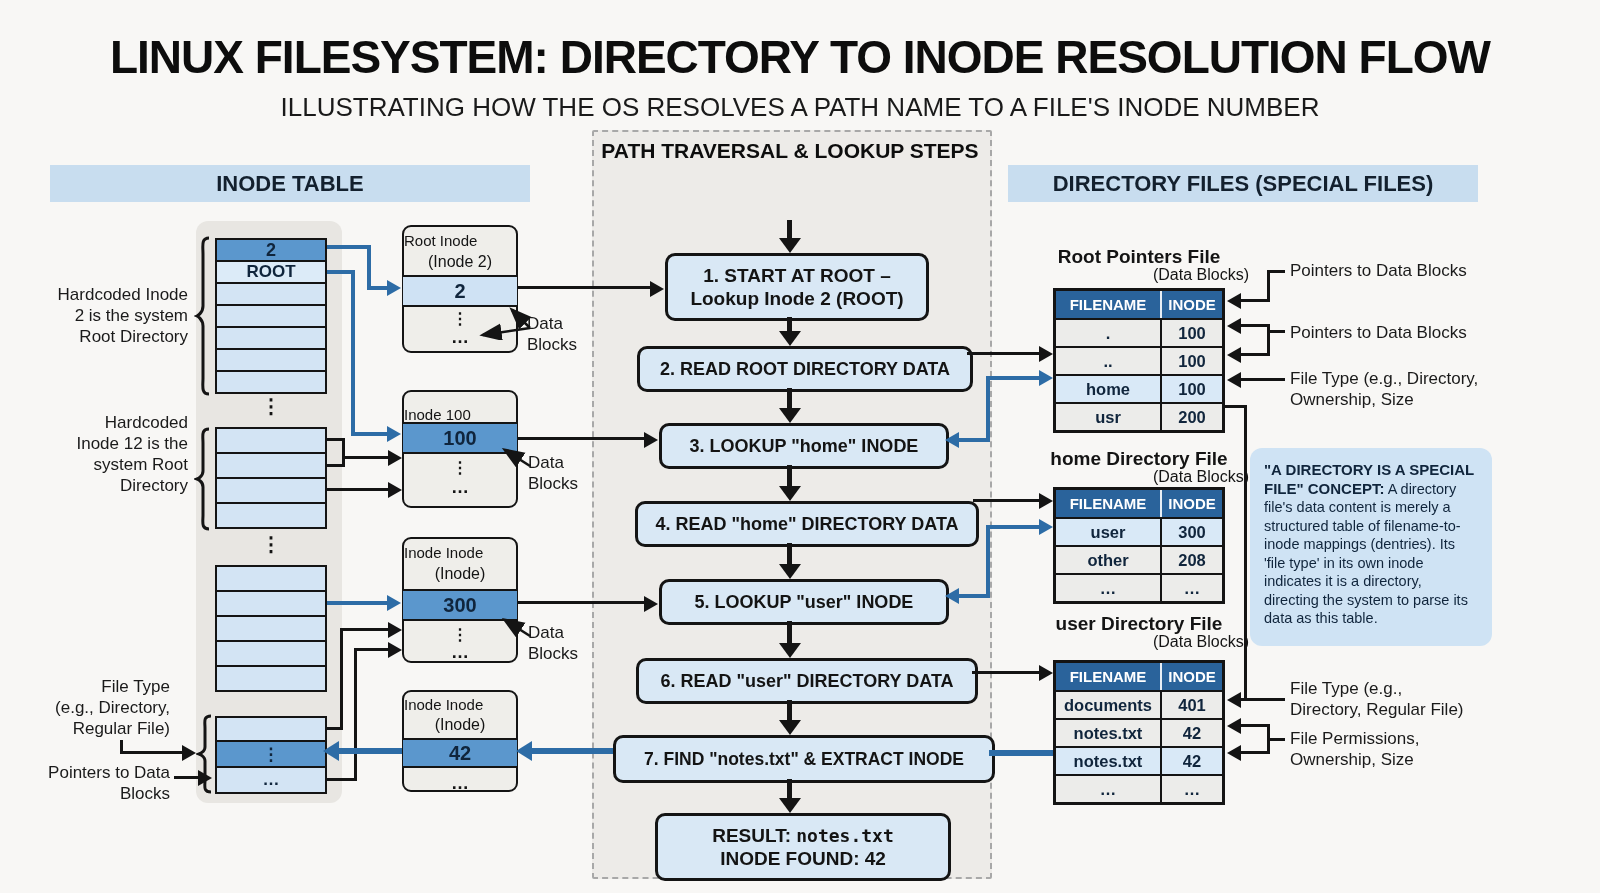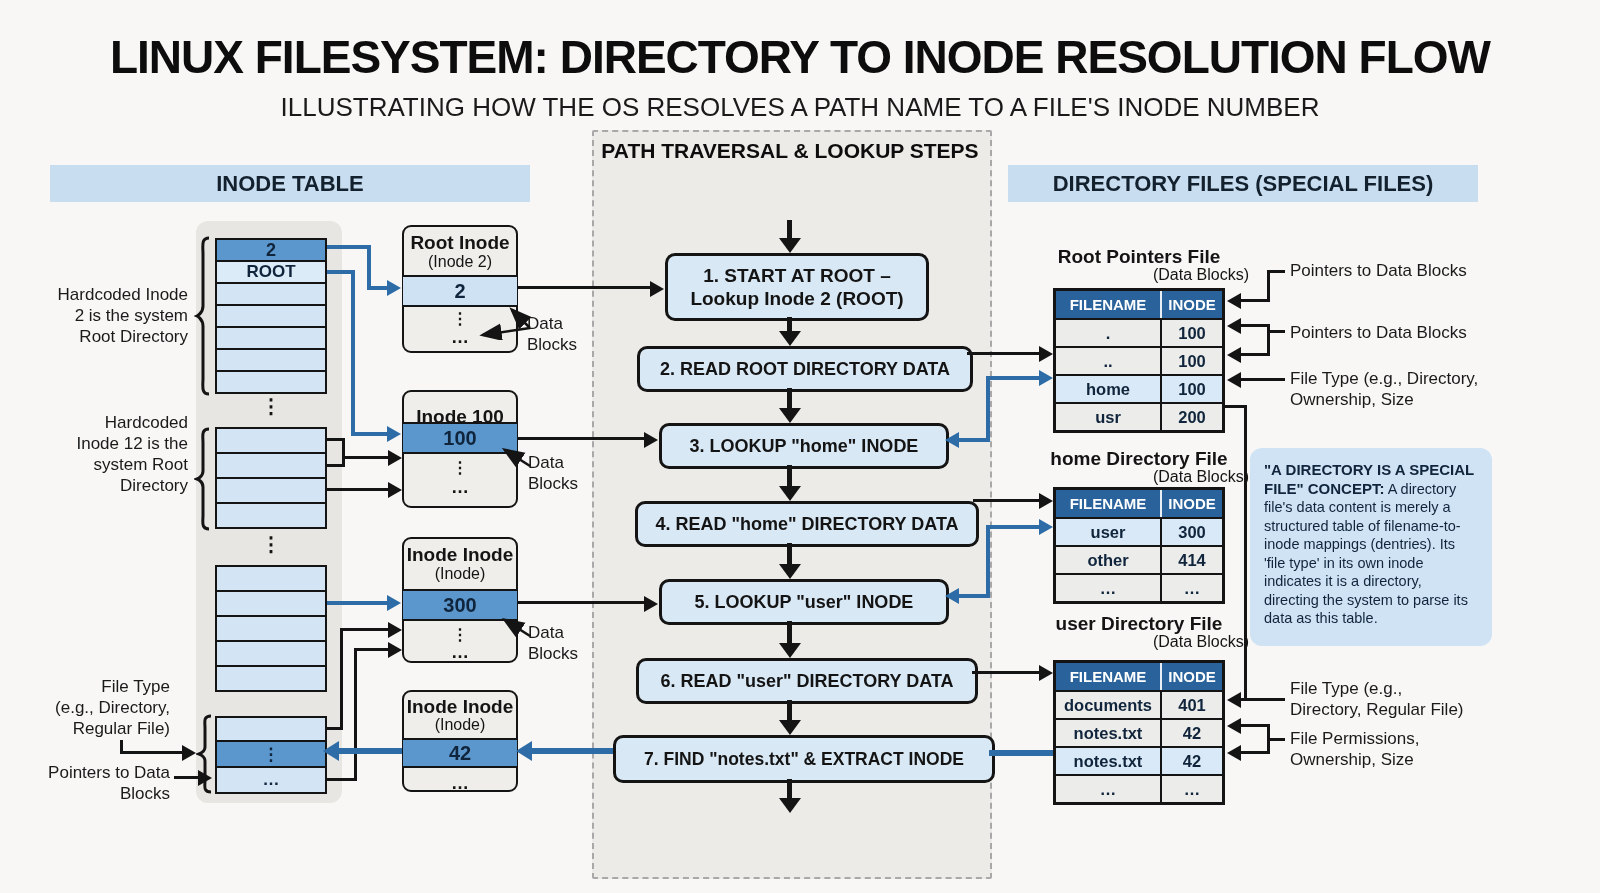--- a/index.html
+++ b/index.html
@@ -19,21 +19,21 @@
   .mono{font-family:"DejaVu Sans Mono","Liberation Mono",monospace}
   
   .itbg{background:#e8e6e2;border-radius:12px}
   .itrow{position:absolute;left:215px;width:112px;border:2.5px solid #141414;background:#d3e4f4;
     display:flex;align-items:center;justify-content:center;font-weight:bold;color:#10253c;box-sizing:border-box}
   .itrow.med{background:#5b97cd}
   .itrow.lt{background:#dcebf8}
   .dots{font-weight:bold;text-align:center;line-height:1;color:#141414}
   
   .ibox{position:absolute;background:#efeeea;border:2.5px solid #141414;border-radius:9px;box-sizing:border-box}
-  .ibox .t{position:absolute;left:0;right:0;text-align:center;font-weight:bold;font-size:19px}
+  .ibox .t{position:absolute;left:0;right:0;text-align:left;font-weight:normal;font-size:15px}
   .ibox .st{position:absolute;left:0;right:0;text-align:center;font-size:16px}
   .icell{position:absolute;left:-1px;right:-1px;border-top:2.5px solid #141414;border-bottom:2.5px solid #141414;
     background:#cfe2f4;display:flex;align-items:center;justify-content:center;font-weight:bold;font-size:20px;color:#10253c;box-sizing:border-box}
   .icell.med{background:#5b97cd}
   
   .dirtable{position:absolute;width:172px;border:3px solid #141414;background:#ececea;box-sizing:border-box}
   .hrow{display:flex;height:27px;background:#2a639b;color:#fff;font-weight:bold;font-size:15px}
   .hrow span{display:flex;align-items:center;justify-content:center;box-sizing:border-box}
   .hrow span:first-child{width:106px;border-right:2px solid #e8eff6}
   .hrow span:last-child{flex:1}
@@ -284,20 +284,24 @@
   <div class="abs stepbox" style="left:636px;top:658px;width:336px;height:40px">6. READ "user" DIRECTORY DATA</div>
 
   <div class="ln" style="left:787px;top:700px;width:5px;height:20px"></div>
   <div class="fhead" style="left:779px;top:720px"></div>
 
   <div class="abs stepbox" style="left:613px;top:735px;width:376px;height:42px;font-size:17.5px">7. FIND "notes.txt" &amp; EXTRACT INODE</div>
 
   <div class="ln" style="left:787px;top:779px;width:5px;height:19px"></div>
   <div class="fhead" style="left:779px;top:798px"></div>
 
+  <div class="abs stepbox" style="left:655px;top:813px;width:290px;height:62px;font-size:19px">
+    <span><span>RESULT: </span><span class="mono" style="font-size:18px">notes.txt</span></span>
+    <span>INODE FOUND: 42</span>
+  </div>
 
   <div class="ln" style="left:967px;top:352px;width:74px;height:3px"></div>
   <div class="ar" style="left:1039px;top:346px"></div>
 
   <div class="bln" style="left:986px;top:376px;width:55px;height:4px"></div>
   <div class="ar b" style="left:1039px;top:370px"></div>
   <div class="bln" style="left:986px;top:376px;width:4px;height:66px"></div>
   <div class="bln" style="left:959px;top:438px;width:31px;height:4px"></div>
   <div class="al b" style="left:945px;top:432px"></div>
 
@@ -346,21 +350,21 @@
     <div class="hrow">
         <span>FILENAME</span>
         <span>INODE</span>
       </div>
     <div class="drow hlrow">
         <span>user</span>
         <span>300</span>
       </div>
     <div class="drow">
         <span>other</span>
-        <span>414</span>
+        <span>208</span>
       </div>
     <div class="drow">
         <span>…</span>
         <span>…</span>
       </div>
   </div>
 
   <div class="ttitle" style="left:1029px;top:613px;width:220px">user Directory File</div>
   <div class="tsub" style="left:1029px;top:633px;width:220px">(Data Blocks)</div>
   <div class="dirtable" style="left:1053px;top:660px">

